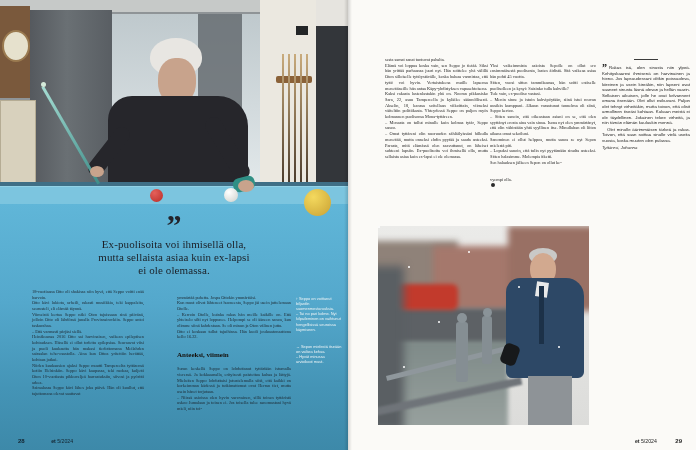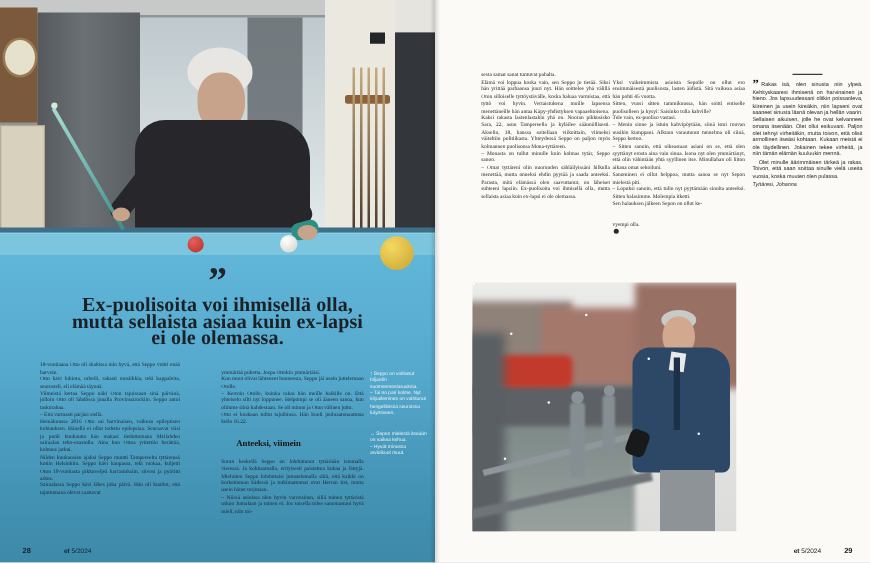--- a/index.html
+++ b/index.html
@@ -42,27 +42,27 @@
   .surface{left:0;top:204px;width:348px;height:246px;
            background:linear-gradient(180deg,#60b6d8 0%,#54a8cc 40%,#4494b6 75%,#3d89a9 100%);}
   .glove{left:233px;top:177px;width:22px;height:14px;background:#2f8f85;border-radius:6px;transform:rotate(-15deg);}
   .ball{border-radius:50%;}
   .ball-red{left:150px;top:189px;width:13px;height:13px;background:radial-gradient(circle at 35% 30%,#e4605a,#b92c28);}
   .ball-white{left:224px;top:188px;width:14px;height:14px;background:radial-gradient(circle at 35% 30%,#ffffff,#cdd0cb);}
   .ball-yellow{left:304px;top:189px;width:27px;height:27px;background:radial-gradient(circle at 35% 30%,#f4d95e,#c9a133);}
 
   .pullquote{position:absolute;left:20px;right:20px;top:216px;text-align:center;z-index:3;}
   .q-mark{display:block;font:700 30px/18px "Liberation Serif",serif;color:#23242b;margin-bottom:4px;}
-  .q-text{font-weight:700;font-size:16px;line-height:13px;color:#1c2027;white-space:pre-line;letter-spacing:.1px;}
+  .q-text{font-weight:400;font-size:11px;line-height:13px;color:#1c2027;white-space:pre-line;letter-spacing:.1px;}
 
   .lp-cols{position:absolute;top:289px;left:32px;z-index:3;}
   .lp-col{position:absolute;top:0;text-align:justify;font-size:4.35px;line-height:5.65px;color:#1d2831;white-space:pre-line;}
   .lp-col1{left:0;width:112px;}
   .lp-col2{left:145px;width:114px;}
-  .subhead{font-weight:700;font-size:7px;line-height:8px;color:#17120d;margin:5px 12px 2px;}
+  .subhead{font-weight:700;font-size:7px;line-height:8px;color:#17120d;margin:5px 0 2px;}
   .caps{position:absolute;left:264px;top:2px;width:46px;font-family:"Liberation Sans",sans-serif;
         font-size:3.9px;line-height:5.1px;color:#eef4f6;white-space:pre-line;}
   .cap + .cap{margin-top:7px;}
   .lp-footer{position:absolute;left:18px;top:429px;z-index:3;color:#132430;font-family:"Liberation Sans",sans-serif;}
   .lp-footer .pageno{font-weight:700;font-size:6px;}
   .lp-footer .issue{margin-left:22px;font-size:5.2px;}
   .issue b{font-weight:700;}
 
   
   .rp{background:#fbfaf7;}

